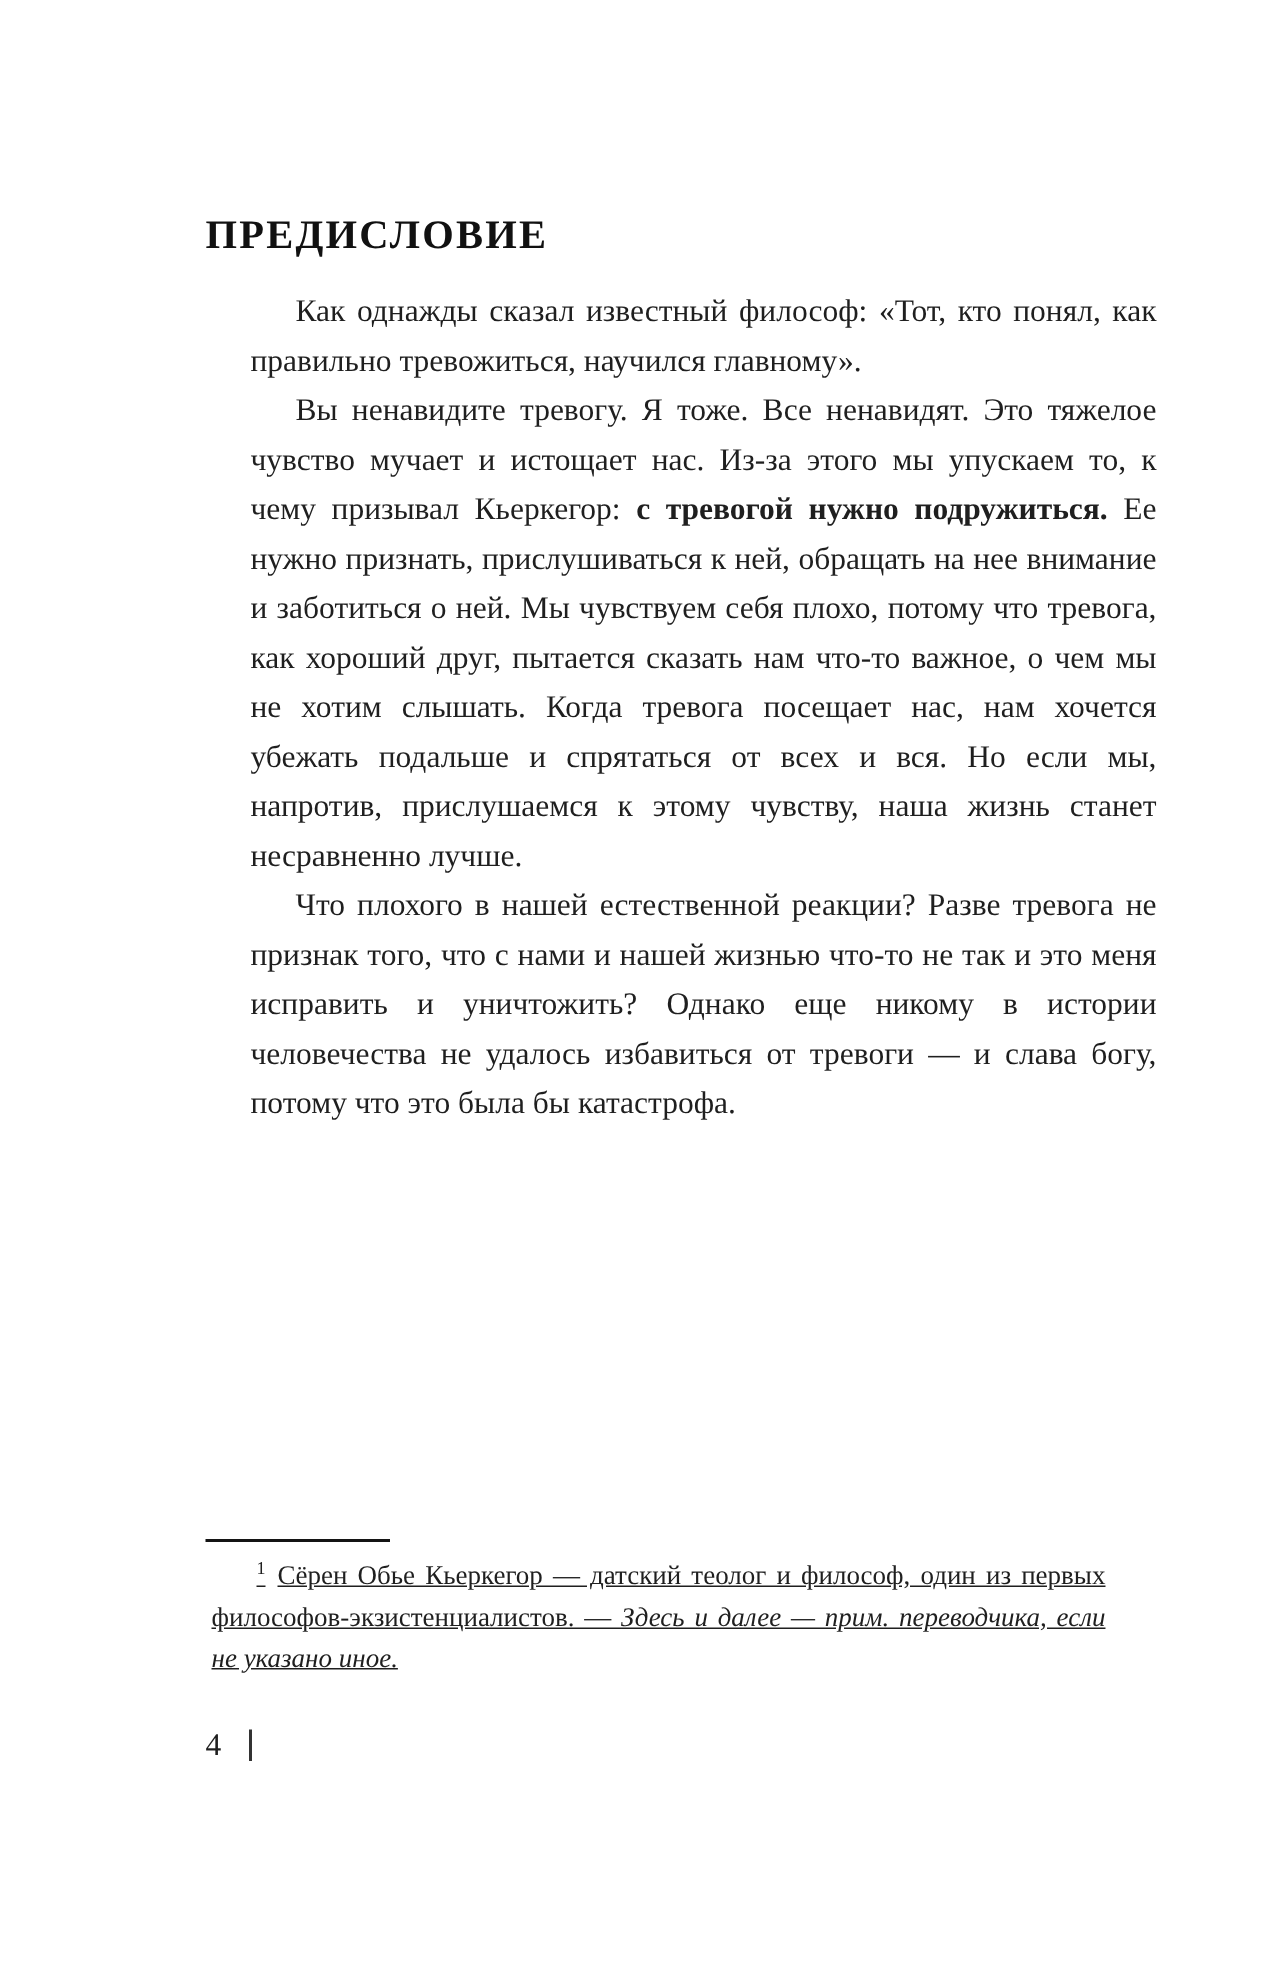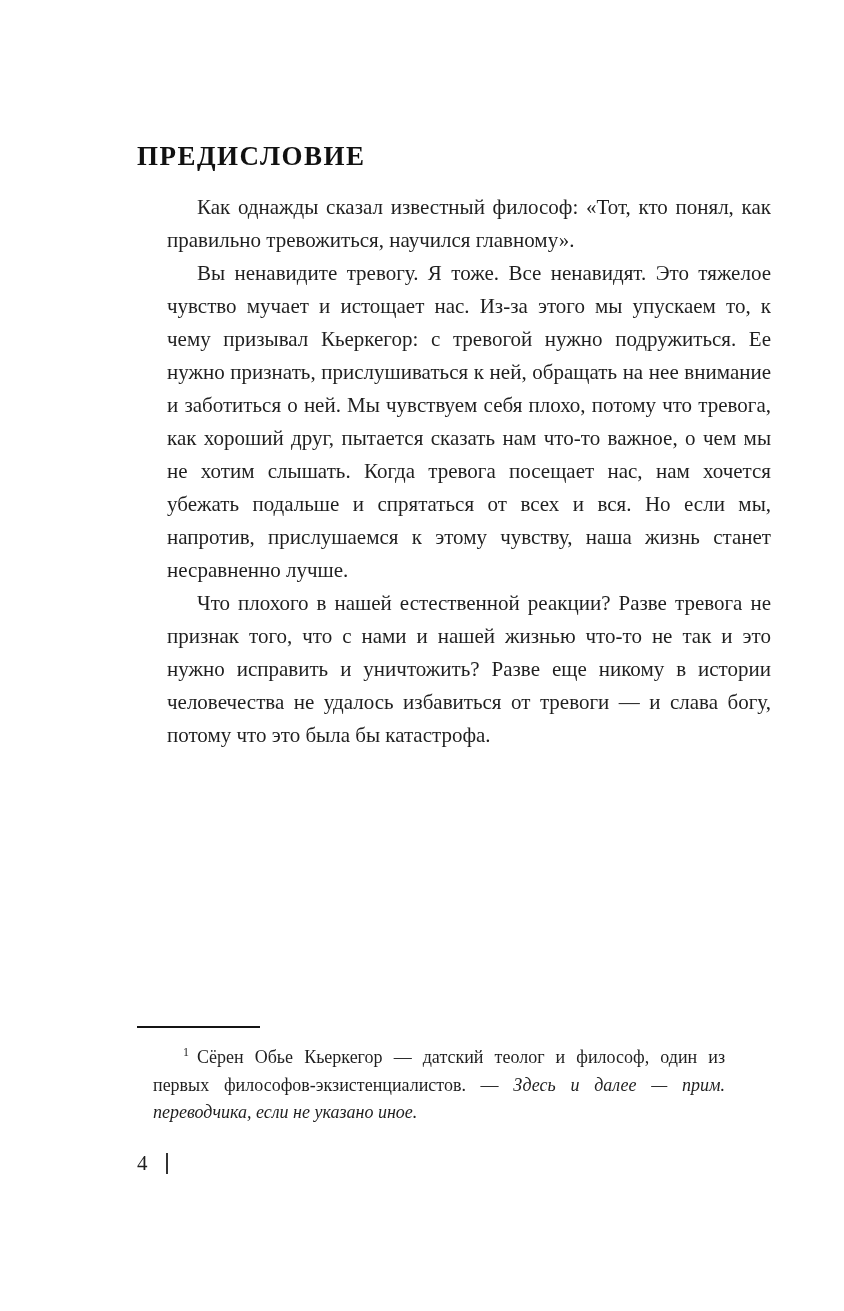--- a/index.html
+++ b/index.html
@@ -38,40 +38,41 @@
   }
   .para {
     margin: 0;
     text-indent: 30px;
   }
   .para sup {
     font-size: 13px;
     line-height: 0;
     vertical-align: super;
   }
-  .b { font-weight: 400; }
+  .b { font-weight: 700; }
   .i { font-style: italic; }
   .footnote-area {
     position: absolute;
     left: 137px;
     top: 1026px;
     width: 604px;
   }
   .footnote-rule {
     width: 123px;
     height: 2px;
     background: #141414;
     margin: 0 0 9px 0;
   }
   .footnote {
-    margin: 16px;
+    margin: 4px;
     font-size: 18px;
     line-height: 27.5px;
     text-align: justify;
     text-indent: 30px;
+    text-decoration: underline;
   }
   .footnote sup {
     font-size: 12px;
     line-height: 0;
     vertical-align: super;
     margin-right: 8px;
   }
   .page-footer {
     position: absolute;
     left: 137px;
@@ -92,21 +93,21 @@
 </head>
 <body>
 
 <div class="page">
 
   <h1 class="chapter-title">ПРЕДИСЛОВИЕ</h1>
 
   <div class="body-text">
       <p class="para"><span>Как однажды сказал известный философ: «Тот, кто понял, как правильно тревожиться, научился главному».</span></p>
       <p class="para"><span>Вы ненавидите тревогу. Я тоже. Все ненавидят. Это тяжелое чувство мучает и истощает нас. Из-за этого мы упускаем то, к чему призывал Кьеркегор: </span><span class="b">с тревогой нужно подружиться.</span><span> Ее нужно признать, прислушиваться к ней, обращать на нее внимание и заботиться о ней. Мы чувствуем себя плохо, потому что тревога, как хороший друг, пытается сказать нам что-то важное, о чем мы не хотим слышать. Когда тревога посещает нас, нам хочется убежать подальше и спрятаться от всех и вся. Но если мы, напротив, прислушаемся к этому чувству, наша жизнь станет несравненно лучше.</span></p>
-      <p class="para"><span>Что плохого в нашей естественной реакции? Разве тревога не признак того, что с нами и нашей жизнью что-то не так и это нужно исправить и уничтожить? Разве еще никому в истории человечества не удалось избавиться от тревоги — и слава богу, потому что это была бы катастрофа.</span></p>
+      <p class="para"><span>Что плохого в нашей естественной реакции? Разве тревога не признак того, что с нами и нашей жизнью что-то не так и это меня исправить и уничтожить? Однако еще никому в истории человечества не удалось избавиться от тревоги — и слава богу, потому что это была бы катастрофа.</span></p>
     </div>
 
   <div class="footnote-area">
     <div class="footnote-rule"></div>
     <p class="footnote"><sup>1</sup><span>Сёрен Обье Кьеркегор — датский теолог и философ, один из первых философов-экзистенциалистов. — </span><span class="i">Здесь и далее — прим. переводчика, если не указано иное.</span></p>
   </div>
 
   <div class="page-footer">
     <span class="page-number">4</span>
     <span class="page-number-divider"></span>

